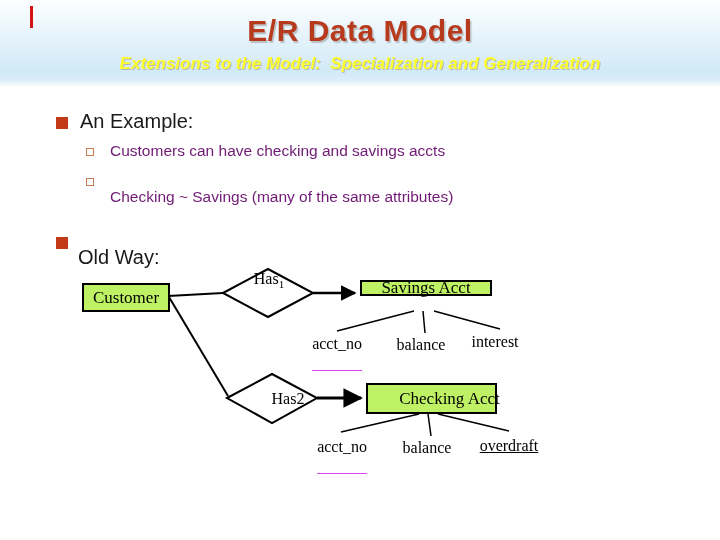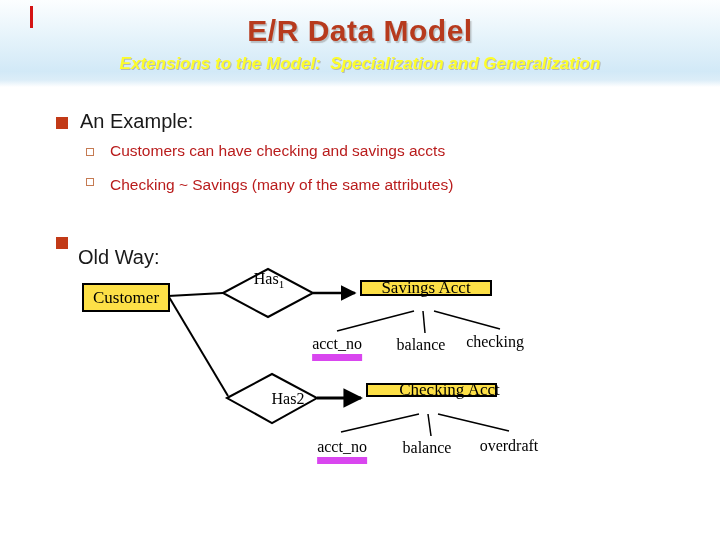--- a/index.html
+++ b/index.html
@@ -33,62 +33,62 @@
   .bullet-sq{
     position:absolute;width:12px;height:12px;background:#c23a17;
   }
   .sub-sq{
     position:absolute;width:6px;height:6px;background:#ffffff;border:1.5px solid #c57a52;
   }
   .b-text{
     position:absolute;color:#1a1a1a;font-size:20px;white-space:nowrap;
   }
   .sb-text{
-    position:absolute;color:#b91c1c;font-size:15.5px;white-space:nowrap;
+    position:absolute;color:#701a75;font-size:15.5px;white-space:nowrap;
   }
 
   
   .diagram-svg{position:absolute;top:0;left:0;pointer-events:none;}
   .ent-box{
-    position:absolute;box-sizing:border-box;border:2px solid #000;background:#fde047;
+    position:absolute;box-sizing:border-box;border:2px solid #000;background:#bef264;
     display:flex;align-items:center;justify-content:center;
     font-family:"Liberation Serif","DejaVu Serif",serif;font-size:17px;color:#000;
     white-space:nowrap;
   }
   .dia-label{
     position:absolute;transform:translate(-50%,-50%);
     font-family:"Liberation Serif","DejaVu Serif",serif;font-size:16px;color:#000;
     white-space:nowrap;
   }
   .attr{
     position:absolute;transform:translateX(-50%);
     font-family:"Liberation Serif","DejaVu Serif",serif;font-size:16px;color:#000;
     white-space:nowrap;
   }
-  .attr.key{border-bottom:7px solid #d946ef;padding-bottom:1px;}
+  .attr.key{border-bottom:1px solid #d946ef;padding-bottom:17px;}
   sub{font-size:11px;}
 </style>
 </head>
 <body>
 
 <div class="header">
   <div class="red-tick"></div>
   <div class="title">E/R Data Model</div>
   <div class="subtitle">Extensions to the Model:  Specialization and Generalization</div>
 </div>
 
 <div>
   <div class="bullet-sq" style="left:56px;top:117px;"></div>
   <div class="b-text" style="left:80px;top:110px;">An Example:</div>
 
   <div class="sub-sq" style="left:86px;top:148px;"></div>
   <div class="sb-text" style="left:110px;top:142px;">Customers can have checking and savings accts</div>
 
   <div class="sub-sq" style="left:86px;top:178px;"></div>
-  <div class="sb-text" style="left:110px;top:176px;">Checking ~ Savings (many of the same attributes)</div>
+  <div class="sb-text" style="left:110px;top:188px;">Checking ~ Savings (many of the same attributes)</div>
 
   <div class="bullet-sq" style="left:56px;top:237px;"></div>
   <div class="b-text" style="left:78px;top:246px;">Old Way:</div>
 </div>
 
 <svg class="diagram-svg" width="720" height="540" viewBox="0 0 720 540">
   <defs>
     <marker id="arrow" viewBox="0 0 10 10" refX="9" refY="5" markerWidth="6.5" markerHeight="6.5" orient="auto-start-reverse">
       <path d="M0,0 L10,5 L0,10 z" fill="#000"></path>
     </marker>
@@ -119,22 +119,22 @@
   <div class="ent-box" style="left:82px;top:283px;width:88px;height:29px;">Customer</div>
 
   <div class="dia-label" style="left:269px;top:280px;">
     <span>Has</span><sub>1</sub>
   </div>
 
   <div class="ent-box" style="left:360px;top:280px;width:132px;height:16px;">Savings Acct</div>
 
   <div class="attr key" style="left:337px;top:335px;">acct_no</div>
   <div class="attr" style="left:421px;top:336px;">balance</div>
-  <div class="attr" style="left:495px;top:333px;">checking</div>
+  <div class="attr" style="left:495px;top:333px;">interest</div>
 
   <div class="dia-label" style="left:288px;top:399px;">Has2</div>
 
-  <div class="ent-box" style="left:366px;top:383px;width:131px;height:14px;padding-left:36px;">Checking Acct</div>
+  <div class="ent-box" style="left:366px;top:383px;width:131px;height:31px;padding-left:36px;">Checking Acct</div>
 
   <div class="attr key" style="left:342px;top:438px;">acct_no</div>
   <div class="attr" style="left:427px;top:439px;">balance</div>
-  <div class="attr" style="left:509px;top:437px;">overdraft</div>
+  <div class="attr" style="left:509px;top:437px;text-decoration:underline;">overdraft</div>
 </div>
 
 </body></html>

